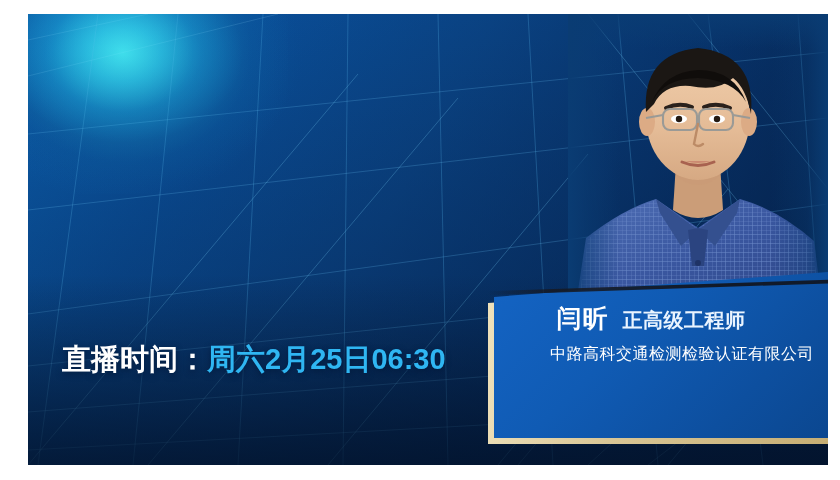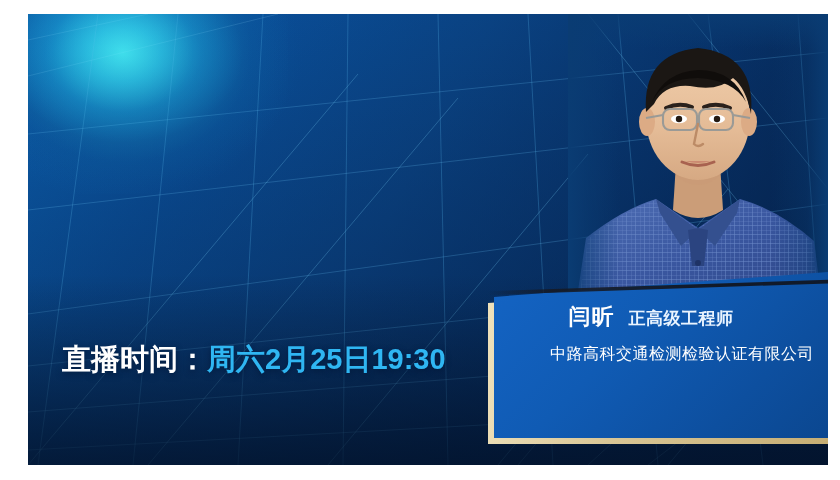--- a/index.html
+++ b/index.html
@@ -141,28 +141,28 @@
   }
 
   .speaker-line1 {
     position: absolute;
     left: 0; right: 14px;
     top: 30px;
     text-align: center;
     white-space: nowrap;
   }
   .speaker-name {
-    font-size: 22px;
+    font-size: 25px;
     font-weight: bold;
     color: #ffffff;
     letter-spacing: 1px;
     text-align: right;
   }
   .speaker-title {
-    font-size: 17px;
+    font-size: 20px;
     font-weight: bold;
     color: #eaf4ff;
     margin-left: 14px;
     letter-spacing: 0.5px;
   }
   .speaker-company {
     position: absolute;
     left: 0; right: 14px;
     top: 72px;
     text-align: right;
@@ -286,21 +286,21 @@
       <path d="M117 147 Q130 151 143 147" fill="#c67b67" opacity="0.7"></path>
 
       <path d="M106 160 Q130 172 154 160 Q130 182 106 160 Z" fill="#c99a75" opacity="0.45"></path>
     </svg>
     <div class="fade"></div>
   </div>
 
 
 
   <div class="time-row">
-    <span class="time-label">直播时间：</span><span class="time-value">周六2月25日19:30</span>
+    <span class="time-label">直播时间：</span><span class="time-value">周六2月25日06:30</span>
   </div>
 
   <div id="speaker-panel">
     <div class="panel-gold"></div>
     <div class="panel-body"></div>
     <div class="panel-topline"></div>
     <div class="speaker-line1">
       <span class="speaker-name">闫昕</span><span class="speaker-title">正高级工程师</span>
     </div>
     <div class="speaker-company">中路高科交通检测检验认证有限公司</div>

